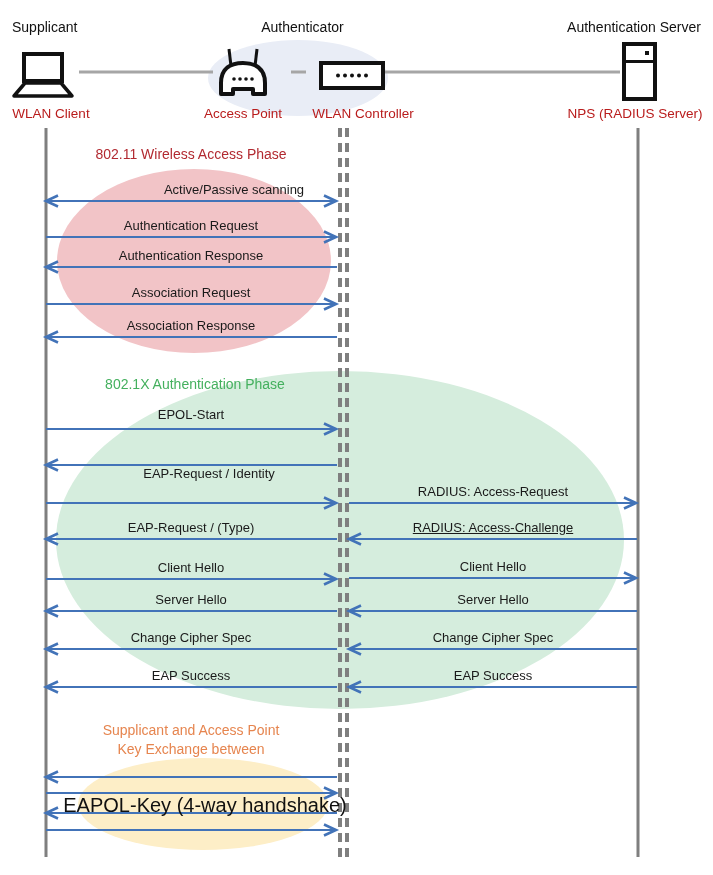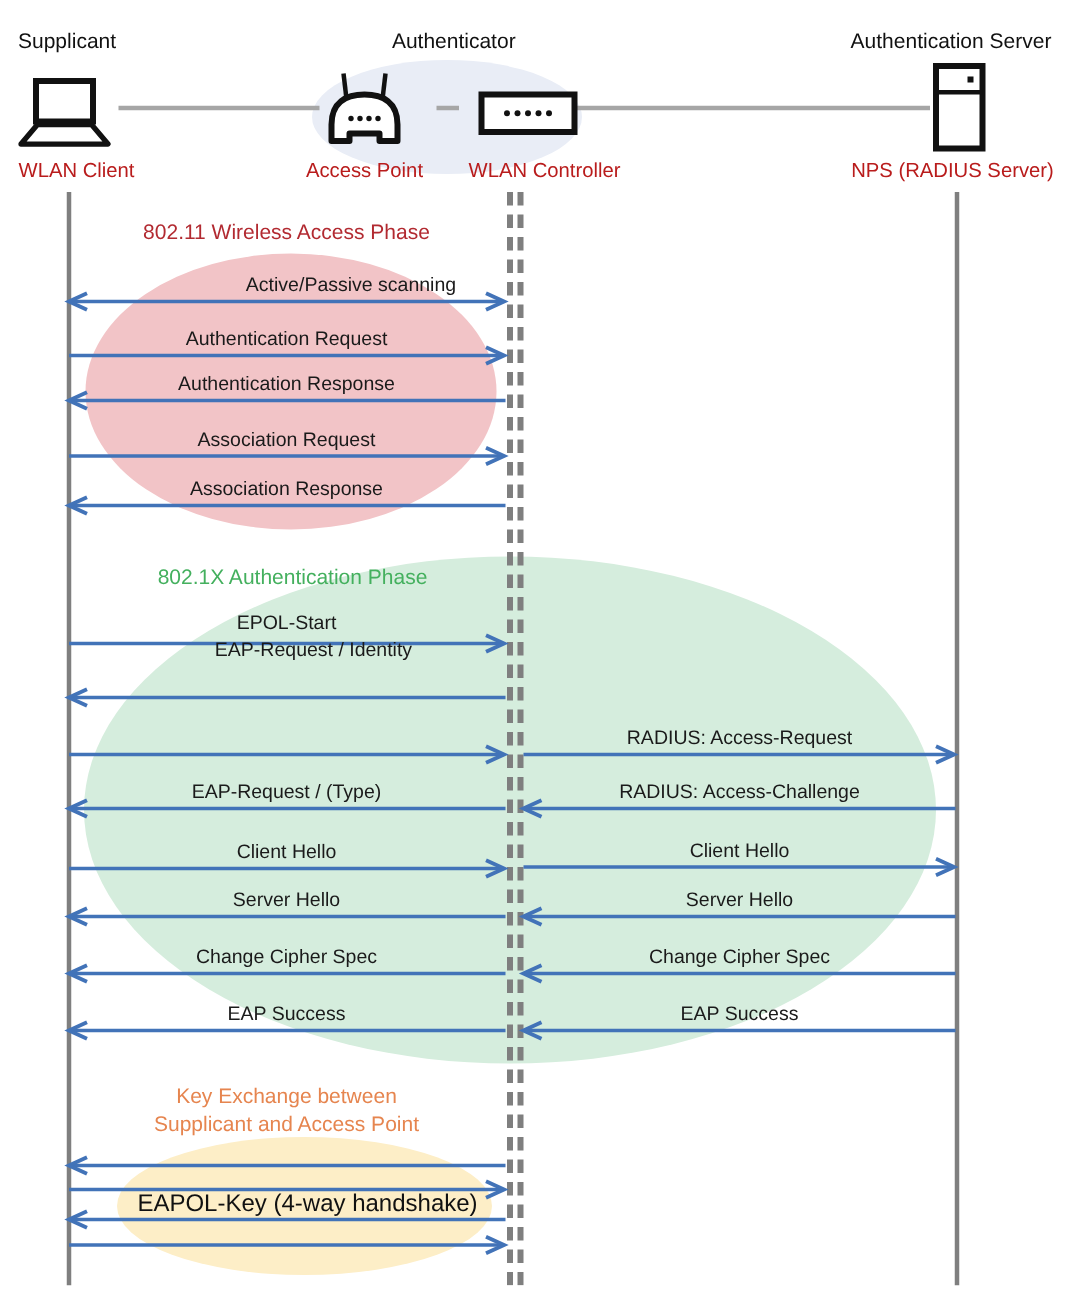--- a/index.html
+++ b/index.html
@@ -10,21 +10,21 @@
   #diagram-svg{position:absolute;left:0;top:0;}
   .hdr{position:absolute;font-size:14px;color:#111;white-space:nowrap;}
   .node-label{position:absolute;font-size:13.5px;color:#b91c1c;text-align:center;white-space:nowrap;}
   .phase-title{position:absolute;font-size:14px;text-align:center;white-space:nowrap;}
   .phase1{color:#b22a31;}
   .phase2{color:#44b05e;}
   .phase3{color:#e6854f;line-height:19px;}
   .msg{position:absolute;height:17px;font-size:13px;color:#1a1a1a;text-align:center;white-space:nowrap;}
   .msg-l{left:46px;width:290px;}
   .msg-r{left:349px;width:288px;}
-  .eapol-key{position:absolute;left:60px;width:290px;font-size:16px;color:#111;text-align:center;white-space:nowrap;}
+  .eapol-key{position:absolute;left:60px;width:290px;font-size:20px;color:#111;text-align:center;white-space:nowrap;}
 </style>
 </head>
 <body>
 
 <div id="canvas">
 
   <svg id="diagram-svg" width="713" height="875" viewBox="0 0 713 875">
 
     <ellipse cx="298" cy="78" rx="90" ry="38" fill="#e9edf6"></ellipse>
     <ellipse cx="194" cy="261" rx="137" ry="92" fill="#f2c4c7"></ellipse>
@@ -174,38 +174,38 @@
   <div class="hdr" style="left:555px;top:19px;width:158px;text-align:center;">Authentication Server</div>
 
   <div class="node-label" style="left:0px;top:106px;width:102px;">WLAN Client</div>
   <div class="node-label" style="left:193px;top:106px;width:100px;">Access Point</div>
   <div class="node-label" style="left:303px;top:106px;width:120px;">WLAN Controller</div>
   <div class="node-label" style="left:555px;top:106px;width:160px;">NPS (RADIUS Server)</div>
 
   <div class="phase-title phase1" style="left:46px;top:146px;width:290px;">802.11 Wireless Access Phase</div>
   <div class="phase-title phase2" style="left:50px;top:376px;width:290px;">802.1X Authentication Phase</div>
   <div class="phase-title phase3" style="left:46px;top:721px;width:290px;">
+    <div>Supplicant and Access Point</div>
     <div>Key Exchange between</div>
-    <div>Supplicant and Access Point</div>
   </div>
 
   <div class="msg msg-l" style="top:182px;padding-left:43px;">Active/Passive scanning</div>
   <div class="msg msg-l" style="top:218px;">Authentication Request</div>
   <div class="msg msg-l" style="top:248px;">Authentication Response</div>
   <div class="msg msg-l" style="top:285px;">Association Request</div>
   <div class="msg msg-l" style="top:318px;">Association Response</div>
   <div class="msg msg-l" style="top:407px;">EPOL-Start</div>
-  <div class="msg msg-l" style="top:425px;padding-left:18px;">EAP-Request / Identity</div>
+  <div class="msg msg-l" style="top:466px;padding-left:18px;">EAP-Request / Identity</div>
   <div class="msg msg-l" style="top:520px;">EAP-Request / (Type)</div>
   <div class="msg msg-l" style="top:560px;">Client Hello</div>
   <div class="msg msg-l" style="top:592px;">Server Hello</div>
   <div class="msg msg-l" style="top:630px;">Change Cipher Spec</div>
   <div class="msg msg-l" style="top:668px;">EAP Success</div>
   <div class="eapol-key" style="top:794px;">EAPOL-Key (4-way handshake)</div>
 
   <div class="msg msg-r" style="top:484px;">RADIUS: Access-Request</div>
-  <div class="msg msg-r" style="top:520px;">RADIUS: Access-Challenge</div>
+  <div class="msg msg-r" style="top:520px;text-decoration:underline;">RADIUS: Access-Challenge</div>
   <div class="msg msg-r" style="top:559px;">Client Hello</div>
   <div class="msg msg-r" style="top:592px;">Server Hello</div>
   <div class="msg msg-r" style="top:630px;">Change Cipher Spec</div>
   <div class="msg msg-r" style="top:668px;">EAP Success</div>
 
 </div>
 
 </body></html>

